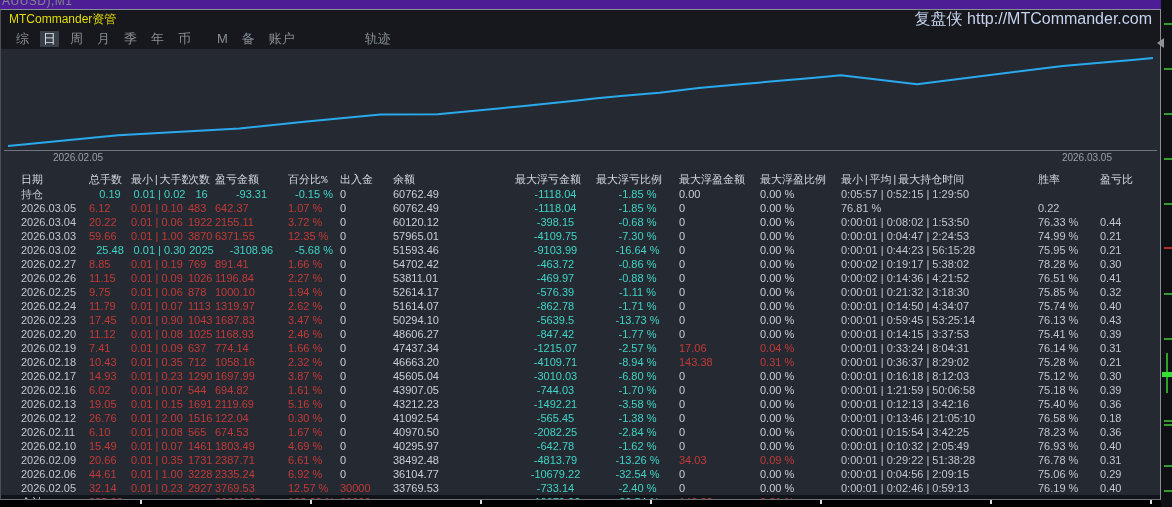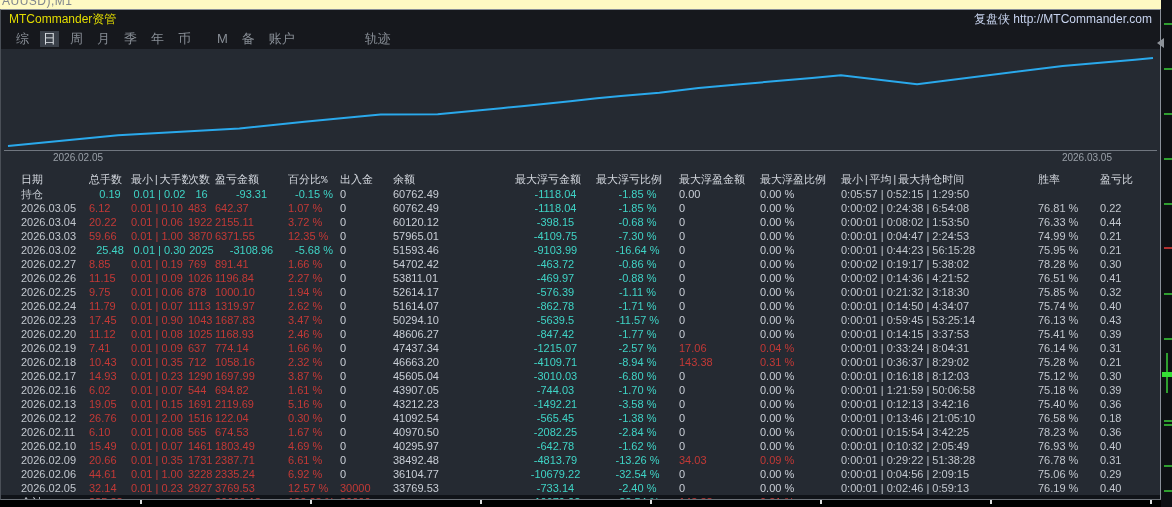--- a/index.html
+++ b/index.html
@@ -1,24 +1,24 @@
 <!DOCTYPE html>
 <html><head>
 <meta charset="utf-8">
 <style>
   html,body{margin:0;padding:0;background:#0b0d10;}
   *{box-sizing:border-box;}
   body{font-family:"Liberation Sans","DejaVu Sans",sans-serif;}
-  .screen{position:relative;width:1172px;height:507px;overflow:hidden;background:#fef9c3;}
+  .screen{position:relative;width:1172px;height:507px;overflow:hidden;background:#4c1d95;}
   .bg-app-label{position:absolute;top:-6px;left:2px;color:#82878e;font-size:12px;letter-spacing:.5px;}
   .panel{position:absolute;left:0;top:9px;width:1161px;height:491px;background:#252a32;
          border-top:1px solid #8a9099;border-right:1px solid #8a9099;border-left:1px solid #4a4f57;border-bottom:1px solid #6b7077;}
   .titlebar{position:relative;height:19px;background:#16181d;display:flex;align-items:center;justify-content:space-between;padding:0 8px;}
   .title{color:#e3dd00;font-size:12px;}
-  .watermark{color:#c7d3ee;font-size:12px;}
+  .watermark{color:#c7d3ee;font-size:16px;}
   .menubar{height:20px;background:#16181d;display:flex;align-items:center;padding-left:12px;}
   .menu-item{color:#878d95;font-size:13px;margin-right:8px;padding:0 3px;line-height:16px;cursor:default;}
   .menu-item.active{color:#e0e4e9;background:#3a4049;}
   .menu-item.pre-gap-sm{margin-left:12px;}
   .menu-item.pre-gap-lg{margin-left:56px;}
   .chart{position:relative;height:102px;margin:0 3px;border-bottom:1px solid #70767f;}
   .chart svg{position:absolute;left:0;top:0;width:100%;height:100%;}
   .chart-dates{height:13px;display:flex;justify-content:space-between;padding:0 48px 0 52px;align-items:center;}
   .chart-dates span{color:#9aa0a8;font-size:10px;}
   .tbl{position:absolute;left:0;top:163px;right:0;bottom:0;overflow:hidden;}
@@ -122,21 +122,20 @@
           <span class="c profit">0.01 | 0.10</span>
           <span class="c profit">483</span>
           <span class="c profit">642.37</span>
           <span class="c profit">1.07 %</span>
           <span class="c neutral">0</span>
           <span class="c neutral">60762.49</span>
           <span class="c loss">-1118.04</span>
           <span class="c loss">-1.85 %</span>
           <span class="c neutral">0</span>
           <span class="c neutral">0.00 %</span>
-          <span class="c dim">0:00:02 | 0:24:38 | 6:54:08</span>
           <span class="c dim">76.81 %</span>
           <span class="c dim">0.22</span>
         </div>
         <div class="trow">
           <span class="c date">2026.03.04</span>
           <span class="c profit">20.22</span>
           <span class="c profit">0.01 | 0.06</span>
           <span class="c profit">1922</span>
           <span class="c profit">2155.11</span>
           <span class="c profit">3.72 %</span>
@@ -255,21 +254,21 @@
         <div class="trow">
           <span class="c date">2026.02.23</span>
           <span class="c profit">17.45</span>
           <span class="c profit">0.01 | 0.90</span>
           <span class="c profit">1043</span>
           <span class="c profit">1687.83</span>
           <span class="c profit">3.47 %</span>
           <span class="c neutral">0</span>
           <span class="c neutral">50294.10</span>
           <span class="c loss">-5639.5</span>
-          <span class="c loss">-11.57 %</span>
+          <span class="c loss">-13.73 %</span>
           <span class="c neutral">0</span>
           <span class="c neutral">0.00 %</span>
           <span class="c dim">0:00:01 | 0:59:45 | 53:25:14</span>
           <span class="c dim">76.13 %</span>
           <span class="c dim">0.43</span>
         </div>
         <div class="trow">
           <span class="c date">2026.02.20</span>
           <span class="c profit">11.12</span>
           <span class="c profit">0.01 | 0.08</span>

